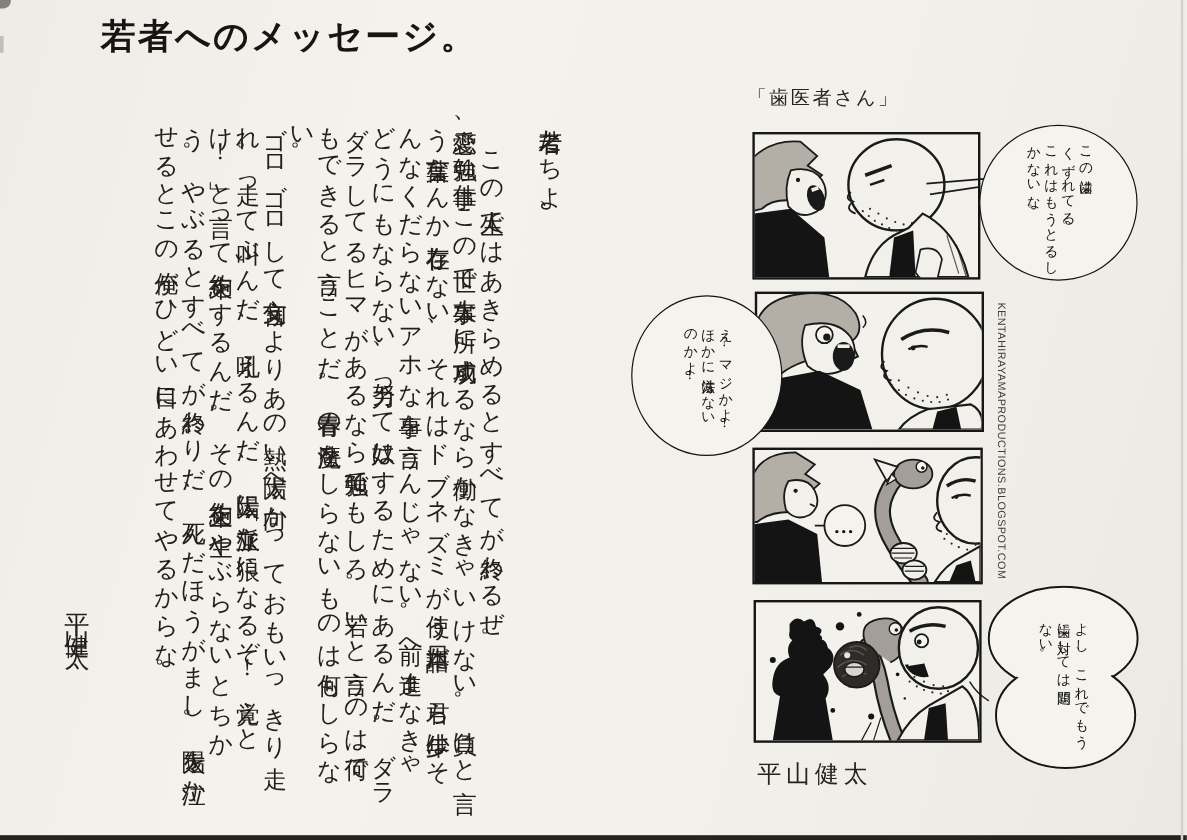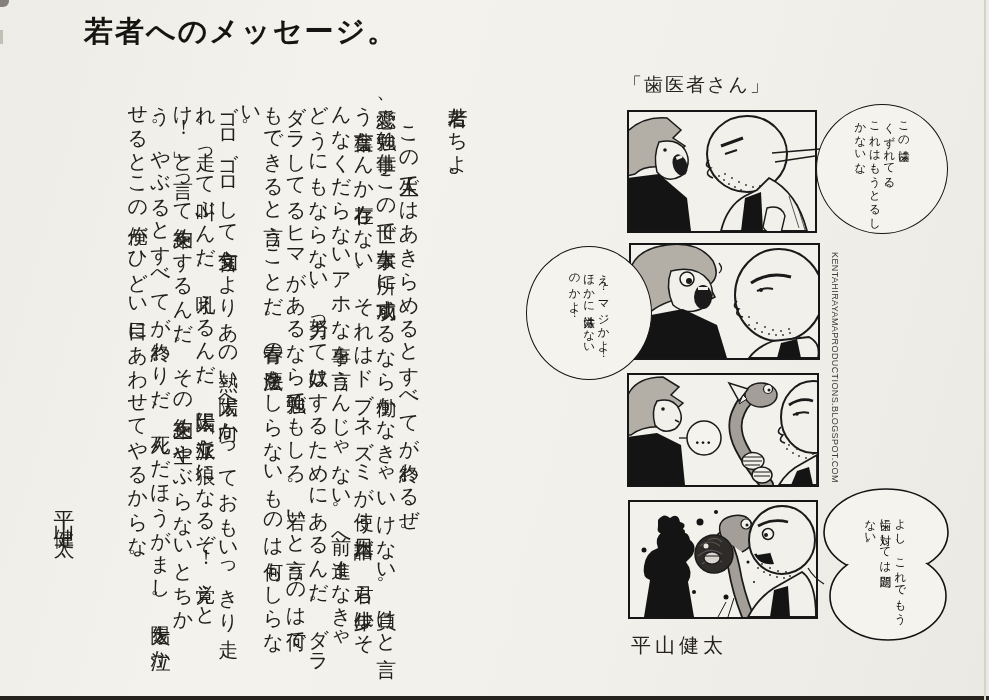--- a/index.html
+++ b/index.html
@@ -28,21 +28,21 @@
   .letter-body p{margin:0;padding:0;}
   .letter-body p.greeting{margin-left:26px;}
   .letter-body p.indent{text-indent:21px;}
   .letter-signature{
     left:50px;top:494px;height:160px;
     writing-mode:vertical-rl;text-orientation:upright;
     font-size:21px;letter-spacing:9px;color:#211f1c;
   }
   
   .comic-title{
-    left:623px;top:72px;font-size:19px;letter-spacing:2px;color:#26231f;
+    left:623px;top:72px;font-size:16px;letter-spacing:2px;color:#26231f;
     font-family:"Liberation Serif",serif;
   }
   .panel{background:#f3f1eb;border:2px solid #161616;box-sizing:border-box;}
   .panel svg{display:block;}
   .panel1{left:627px;top:110px;width:190px;height:123px;}
   .panel2{left:629px;top:243px;width:191px;height:117px;}
   .panel3{left:627px;top:373px;width:192px;height:114px;}
   .panel4{left:628px;top:500px;width:190px;height:119px;}
   .bubble{
     background:#f5f3ed;border:1.6px solid #141414;border-radius:50%;

